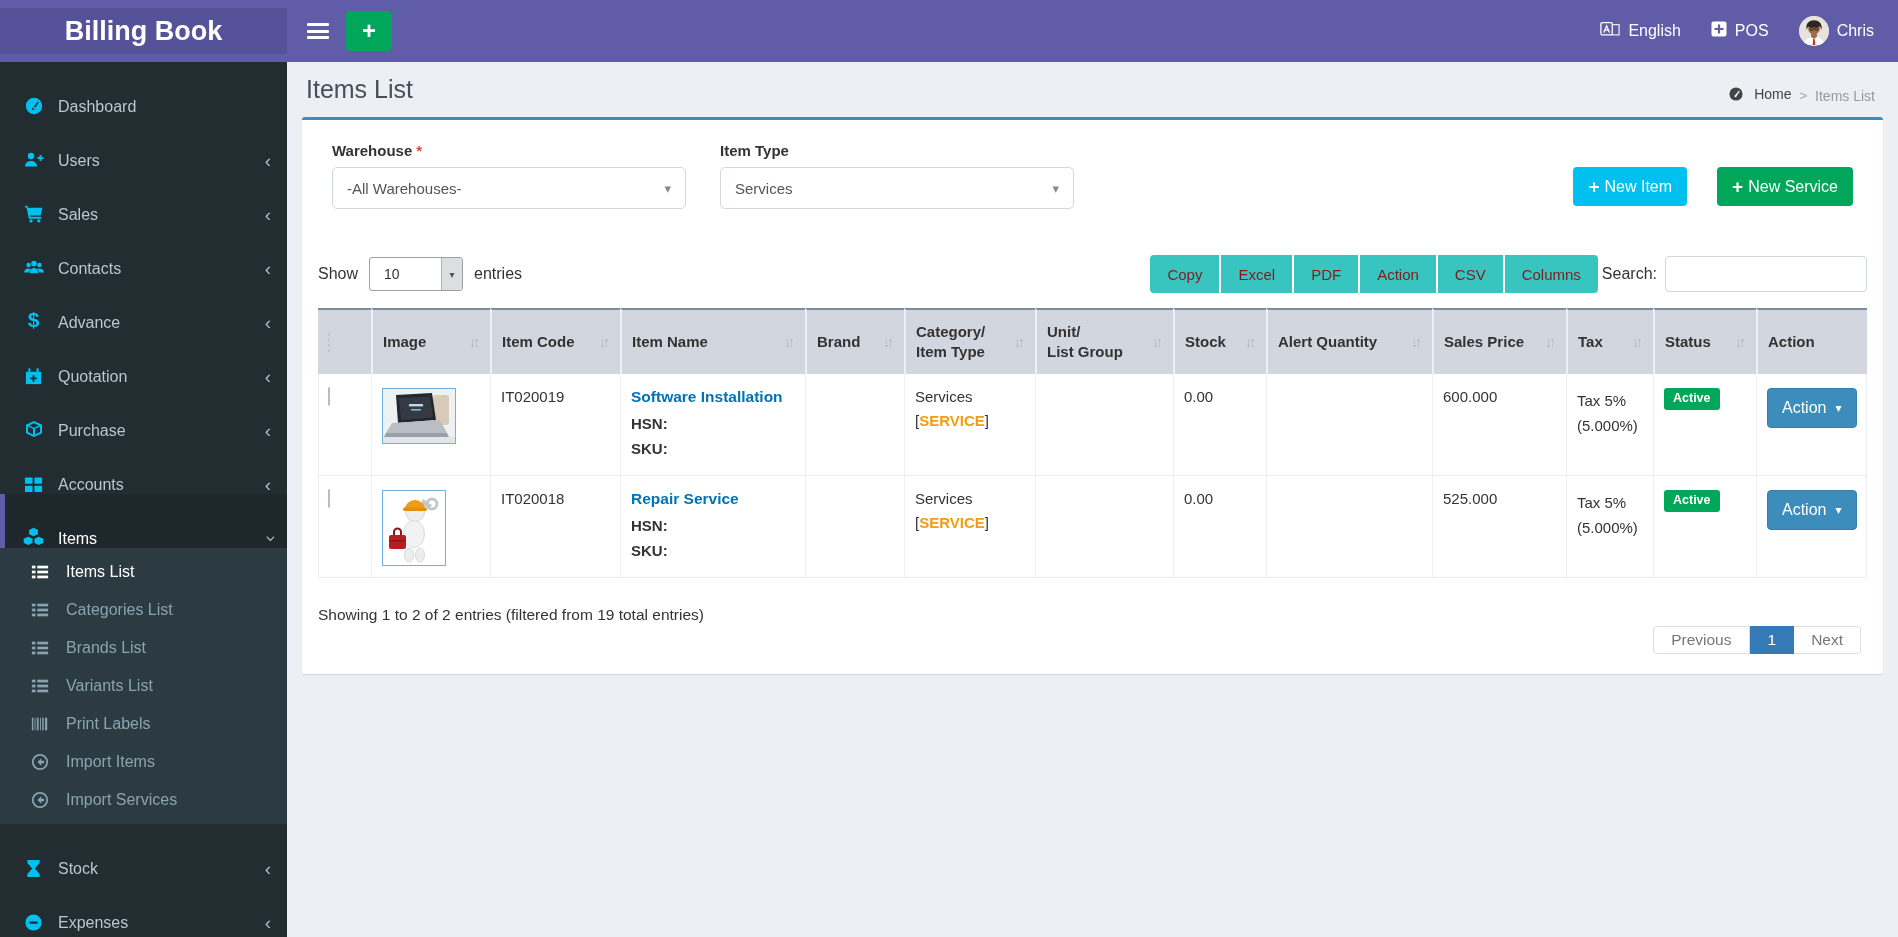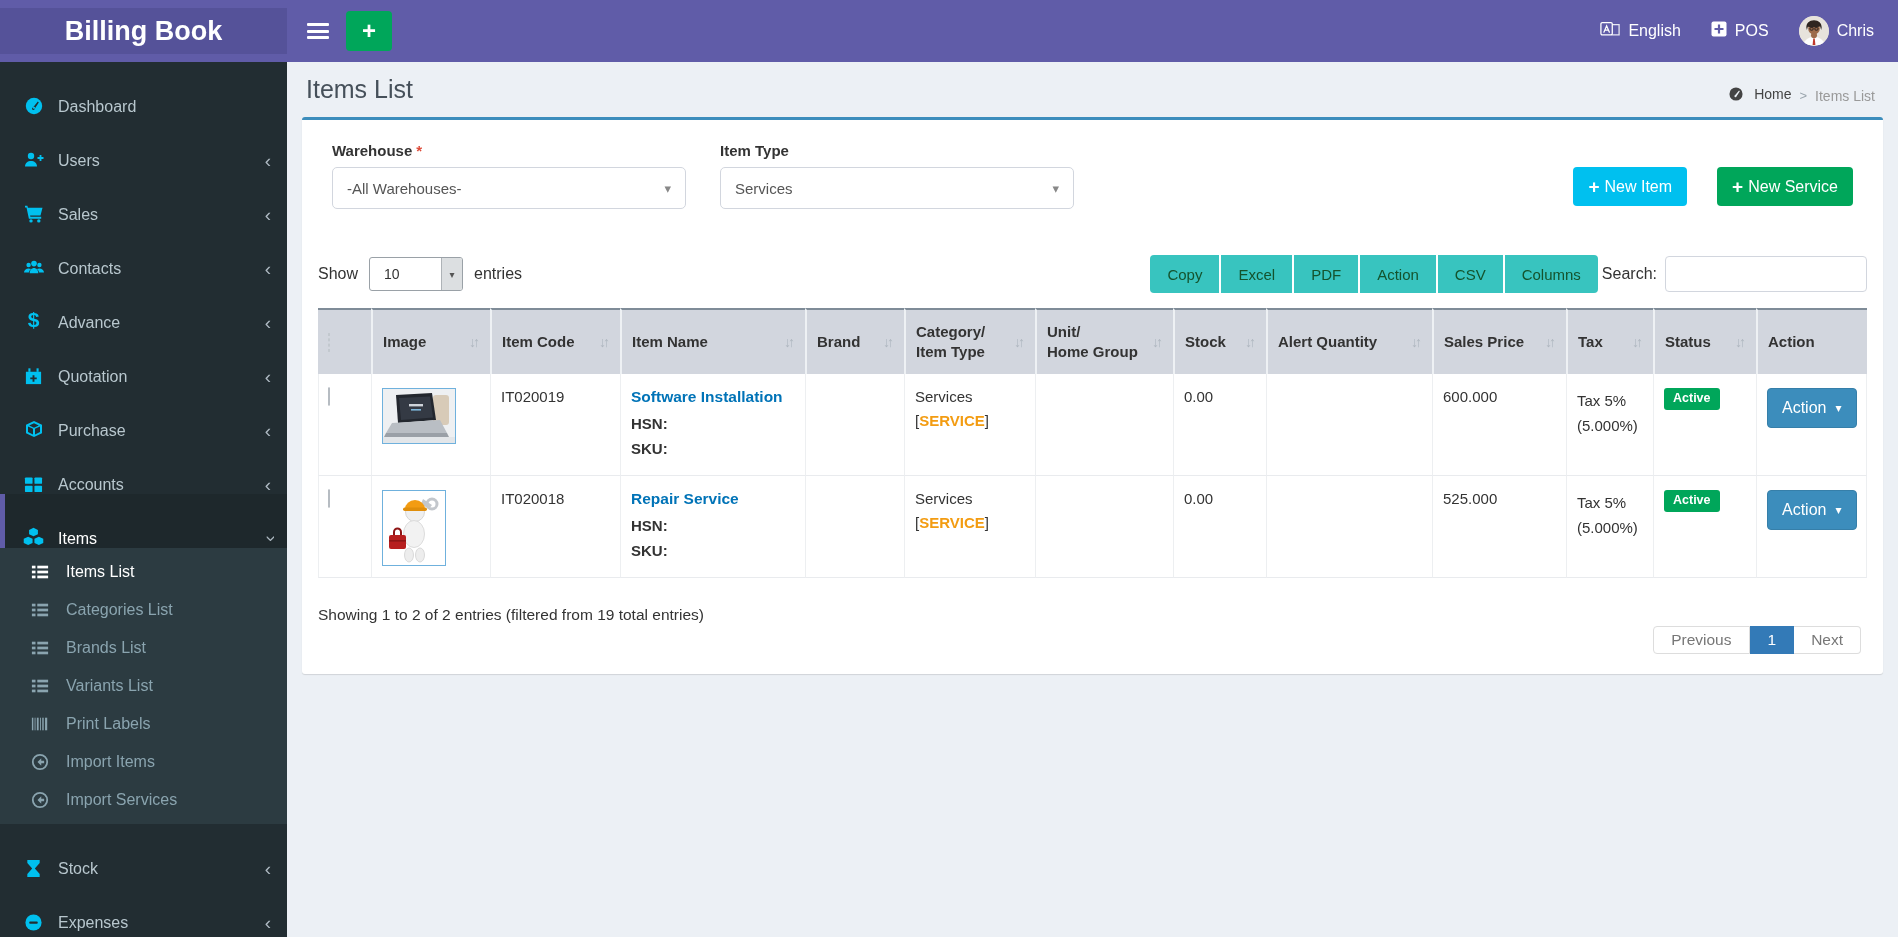--- a/index.html
+++ b/index.html
@@ -55,21 +55,21 @@
   .btn-info{background:var(--info_btn)}
   .btn-success{background:var(--success_btn)}
 
   
   .controls{display:flex;align-items:center;margin-top:46px}
   .show-group{display:flex;align-items:center;gap:11px;font-size:16px;color:#333}
   .len-select{width:94px;height:34px;border:1px solid #9aa1a7;border-radius:3px;background:#fff;display:flex;overflow:hidden;cursor:pointer}
   .len-value{flex:1;display:flex;align-items:center;padding-left:14px;font-size:14px;color:#333}
   .len-arrow{width:21px;background:#dcdfe1;border-left:1px solid #aeb3b7;display:flex;align-items:center;justify-content:center;font-size:10px;color:#555}
   .export-group{margin-left:auto;display:flex;gap:2px}
-  .exp-btn{background:var(--export_btn);color:#14532d;font-size:15px;padding:0 17px;height:38px;display:flex;align-items:center;border:none;cursor:pointer}
+  .exp-btn{background:var(--export_btn);color:#7f1d1d;font-size:15px;padding:0 17px;height:38px;display:flex;align-items:center;border:none;cursor:pointer}
   .exp-btn:first-child{border-radius:4px 0 0 4px}
   .exp-btn:last-child{border-radius:0 4px 4px 0}
   .search-group{display:flex;align-items:center;gap:8px;margin-left:4px;font-size:16px;color:#333}
   .search-input{width:202px;height:36px;border:1px solid #d2d6de;border-radius:4px;padding:0 10px;font-size:15px;outline:none;color:#333}
 
   
   .table-wrap{margin-top:15px}
   table{border-collapse:separate;border-spacing:0;width:1549px;table-layout:fixed}
   thead th{background:var(--table_header_bg);border-top:2px solid #7f8c98;height:66px;vertical-align:middle;text-align:left;padding:0 10px;font-size:15px;color:#333;cursor:pointer}
   thead th + th{border-left:2px solid #eef1f4}
@@ -486,21 +486,21 @@
                     <div>Category/</div>
                     <div class="th-l2">Item Type</div>
                   </div>
                   <span class="sort">↓↑</span>
                 </div>
               </th>
             <th>
                 <div class="th-inner">
                   <div class="th-lines">
                     <div>Unit/</div>
-                    <div class="th-l2">Home Group</div>
+                    <div class="th-l2">List Group</div>
                   </div>
                   <span class="sort">↓↑</span>
                 </div>
               </th>
             <th>
                 <div class="th-inner">
                   <div class="th-lines">
                     <div>Stock</div>
                   </div>
                   <span class="sort">↓↑</span>

